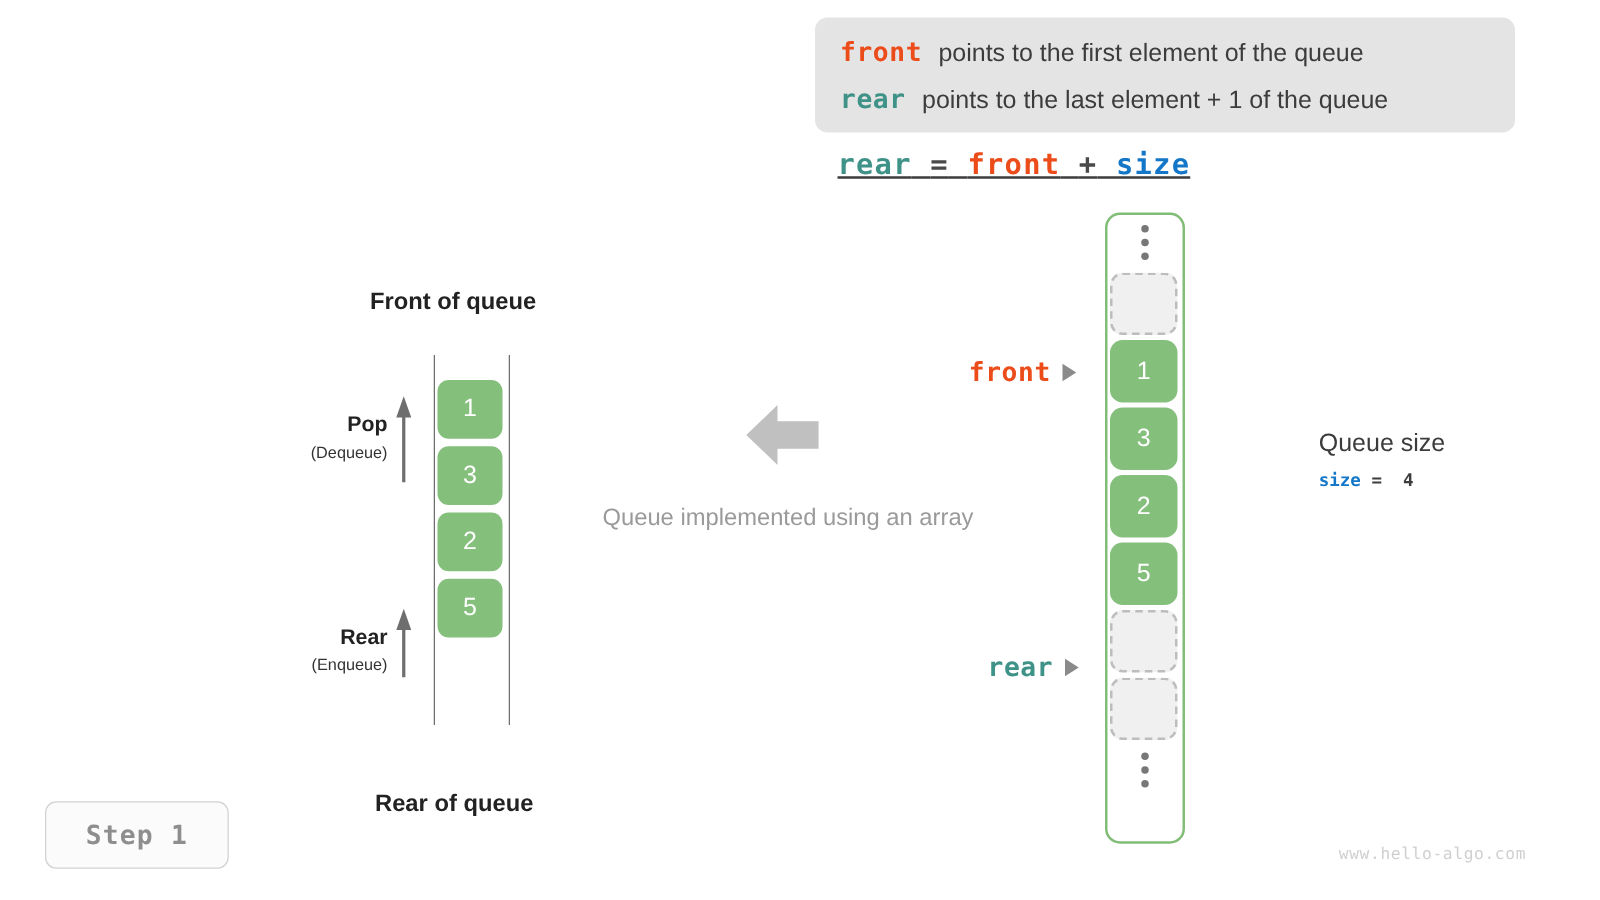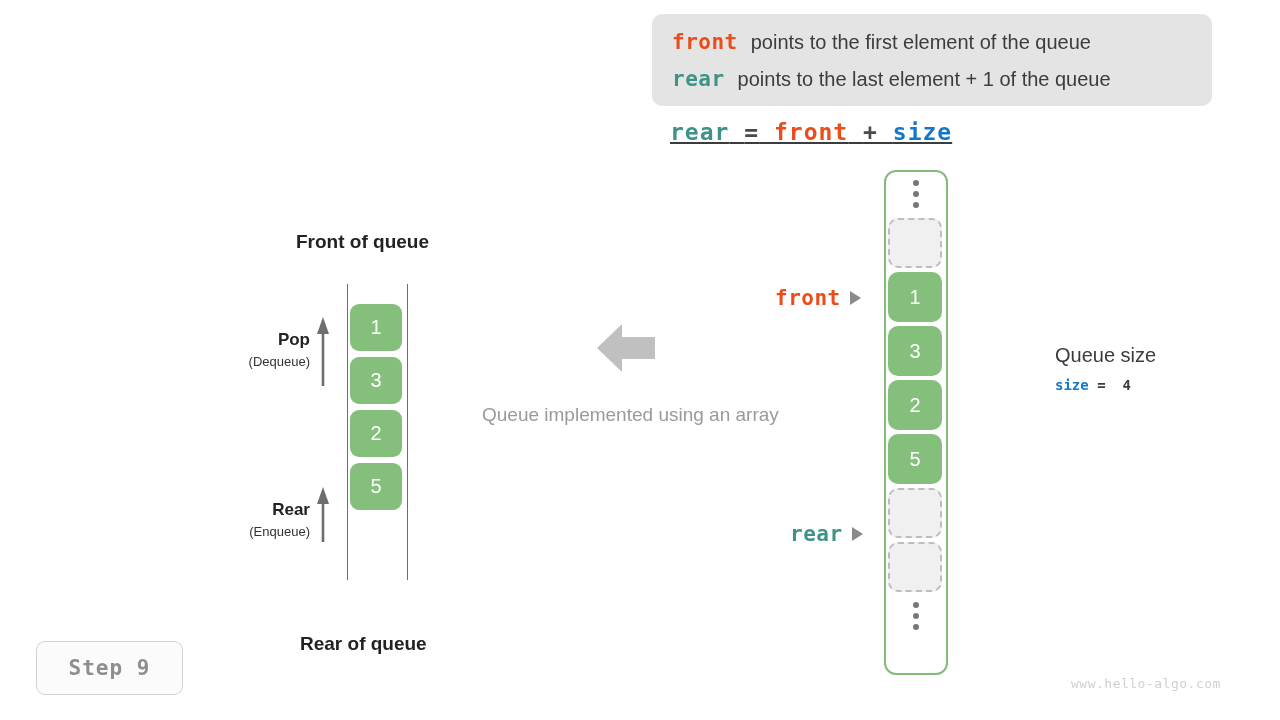--- a/index.html
+++ b/index.html
@@ -298,15 +298,15 @@
 <div class="abs ptr" id="ptr-rear">
   <span>rear</span>
   <span class="head"></span>
 </div>
 
 <div class="abs" id="size-note">
   <div class="t1">Queue size</div>
   <div class="t2"><span class="kw-size">size</span><span> =  4</span></div>
 </div>
 
-<div class="abs" id="step-badge">Step 9</div>
+<div class="abs" id="step-badge">Step 1</div>
 
 <div class="abs" id="watermark">www.hello-algo.com</div>
 
 </body></html>

